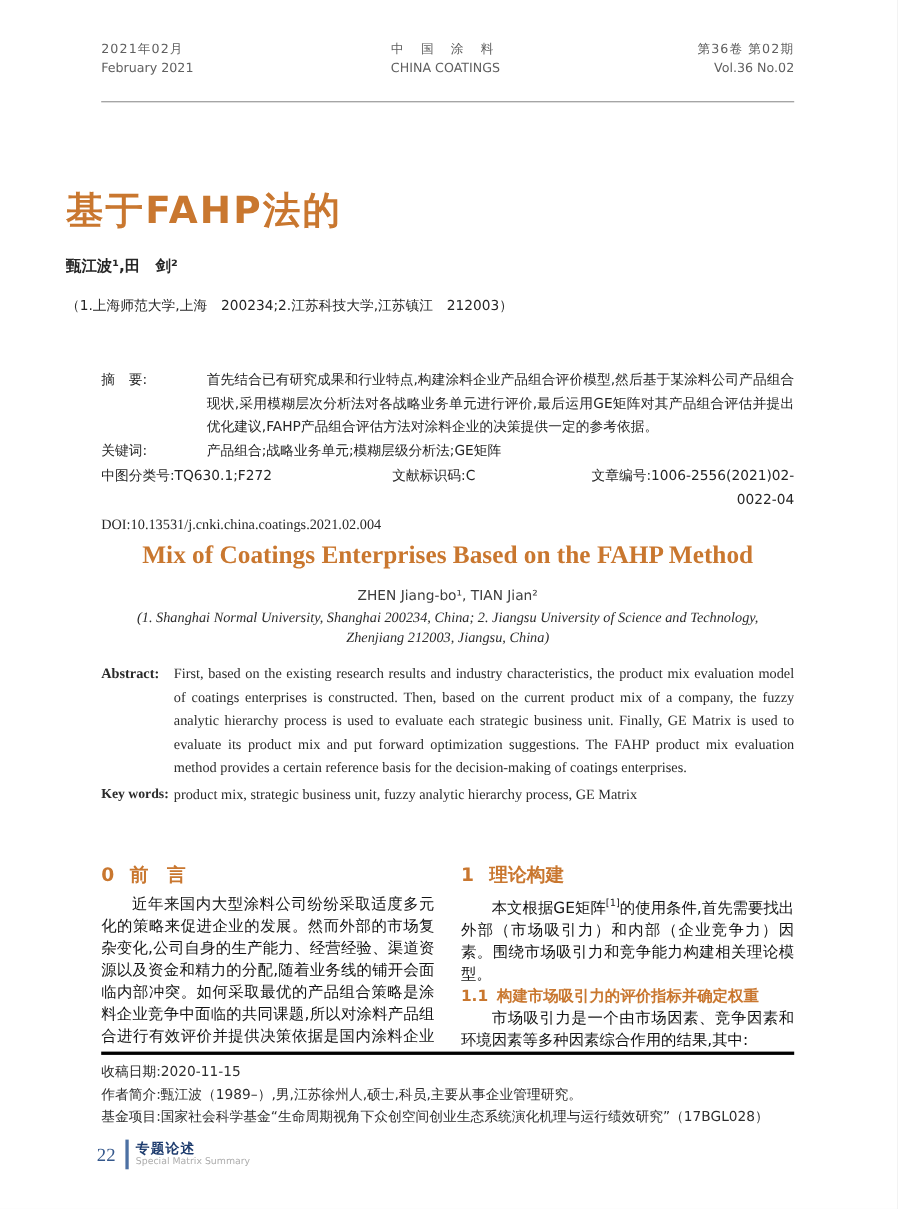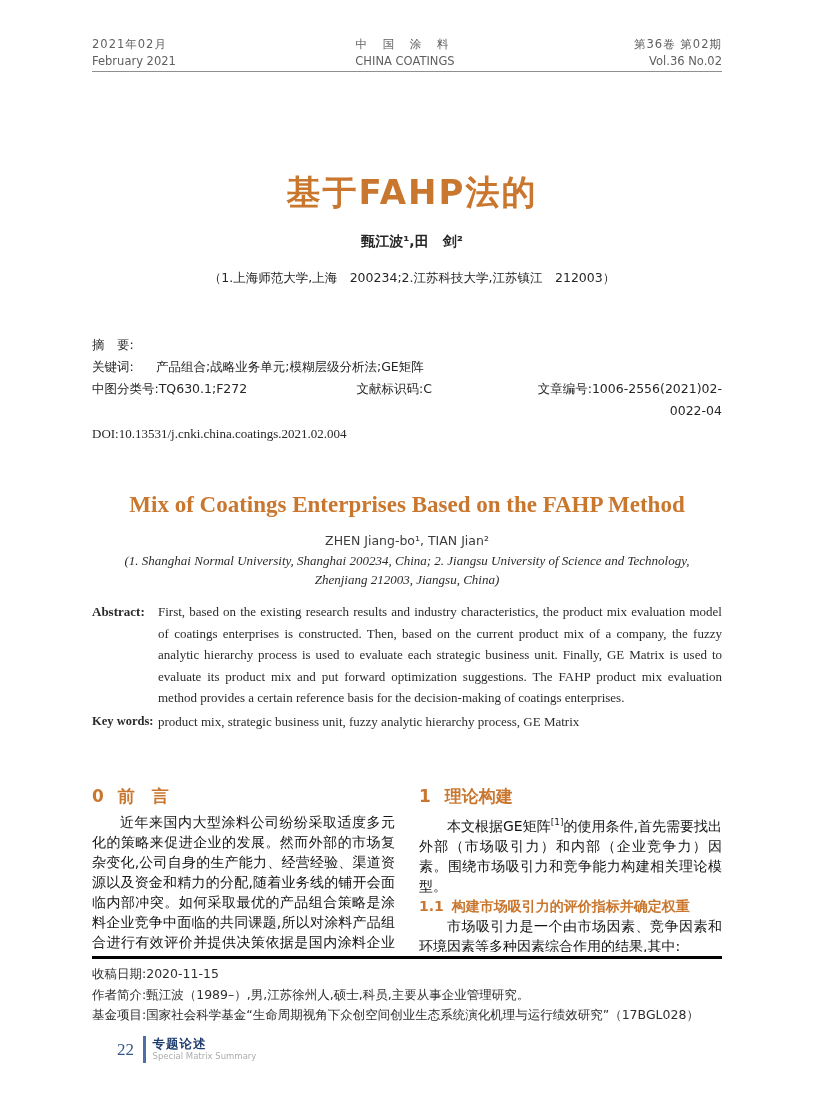--- a/index.html
+++ b/index.html
@@ -7,36 +7,36 @@
   .page {
     position:relative; width:816px; height:1099px; margin:0 auto;
     background:#ffffff; overflow:hidden;
     font-family:"DejaVu Sans", sans-serif; color:#1f1f1f;
   }
   
   .hdr {
     position:absolute; top:36px; left:92px; right:94px;
     display:flex; justify-content:space-between;
     font-size:11.5px; line-height:17px; color:#5f5f5f;
-    border-bottom:1px solid #8f8f8f; padding-bottom:1px;
+    border-bottom:1px solid #8f8f8f; padding-bottom:22px;
   }
   .hdr .c { text-align:center; }
   .hdr .r { text-align:right; }
   .hdr .cn { letter-spacing:1px; }
   .hdr .c .cn { letter-spacing:6px; }
   
-  .title-block { position:absolute; top:172px; left:60px; right:52px; text-align:center; }
+  .title-block { position:absolute; top:172px; left:60px; right:52px; text-align:left; }
   .title-cn {
     color:#c9772f; font-weight:bold; font-size:34px; line-height:41px; letter-spacing:2px;
   }
   .authors-cn { margin-top:20px; font-size:14px; font-weight:bold; color:#262626; }
   .affil-cn { margin-top:19px; font-size:12.5px; color:#262626; }
   
   .meta-block { position:absolute; top:334px; left:92px; right:94px; font-size:12.5px; line-height:21.5px; color:#262626; }
-  .meta-row { display:flex; }
+  .meta-row { display:flex;gap:32px; }
   .meta-label { flex:0 0 64px; white-space:nowrap; }
   .meta-text { flex:1; text-align:justify; }
   .clc-row { display:flex; margin-top:1px; }
   .clc-row .seg1 { width:42%; }
   .clc-row .seg2 { width:27%; }
   .clc-row .seg3 { flex:1; text-align:right; }
   .doi-row { font-family:"Liberation Serif", serif; font-size:13px; margin-top:2px; }
   
   .eng-block { position:absolute; top:490px; left:92px; right:94px; text-align:center; }
   .title-en {
@@ -63,21 +63,21 @@
   .col p { font-size:14px; line-height:20px; text-align:justify; text-indent:2em; color:#141414; }
   .col p sup { font-size:9px; }
   
   .footnotes {
     position:absolute; top:956px; left:92px; right:94px;
     border-top:3px solid #000000; padding-top:5px;
     font-size:12.5px; line-height:20.5px; color:#2e2e2e;
   }
   
   .pfooter { position:absolute; top:1036px; left:88px; display:flex; align-items:center; }
-  .pnum { font-family:"Liberation Serif", serif; font-size:17px; color:#35588c; margin-right:9px;margin-left:29px; }
+  .pnum { font-family:"Liberation Serif", serif; font-size:17px; color:#35588c; margin-right:9px; }
   .fbar { width:2.5px; height:27px; background:#4c70a3; margin-right:7px; }
   .fcol .cn { font-size:12.5px; font-weight:bold; color:#1e3c6e; line-height:14px; letter-spacing:1px; }
   .fcol .en { font-size:8.5px; color:#adadad; line-height:11px; }
 </style>
 </head>
 <body>
 
 <div class="page">
 
   <div class="hdr">
@@ -99,20 +99,21 @@
     <div class="title-cn">
       <div>基于FAHP法的</div>
     </div>
     <div class="authors-cn">甄江波¹,田　剑²</div>
     <div class="affil-cn">（1.上海师范大学,上海　200234;2.江苏科技大学,江苏镇江　212003）</div>
   </div>
 
   <div class="meta-block">
     <div class="meta-row">
       <span class="meta-label">摘　要:</span>
+      <div class="meta-text">首先结合已有研究成果和行业特点,构建涂料企业产品组合评价模型,然后基于某涂料公司产品组合现状,采用模糊层次分析法对各战略业务单元进行评价,最后运用GE矩阵对其产品组合评估并提出优化建议,FAHP产品组合评估方法对涂料企业的决策提供一定的参考依据。</div>
     </div>
     <div class="meta-row">
       <span class="meta-label">关键词:</span>
       <div class="meta-text">产品组合;战略业务单元;模糊层级分析法;GE矩阵</div>
     </div>
     <div class="clc-row">
       <span class="seg1">中图分类号:TQ630.1;F272</span>
       <span class="seg2">文献标识码:C</span>
       <span class="seg3">文章编号:1006-2556(2021)02-0022-04</span>
     </div>

